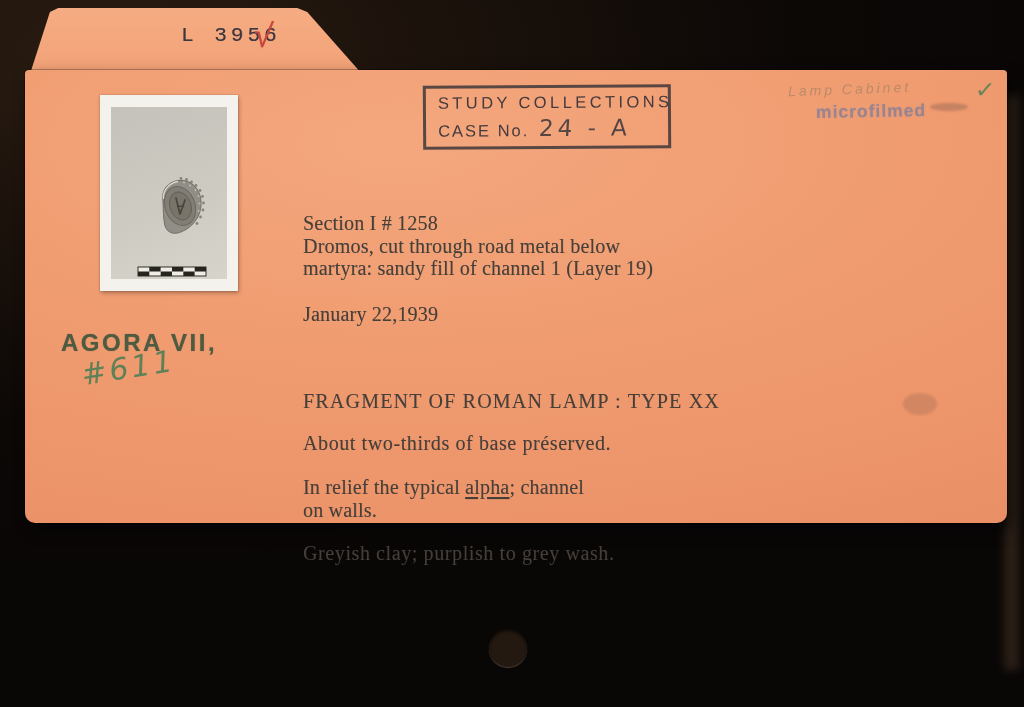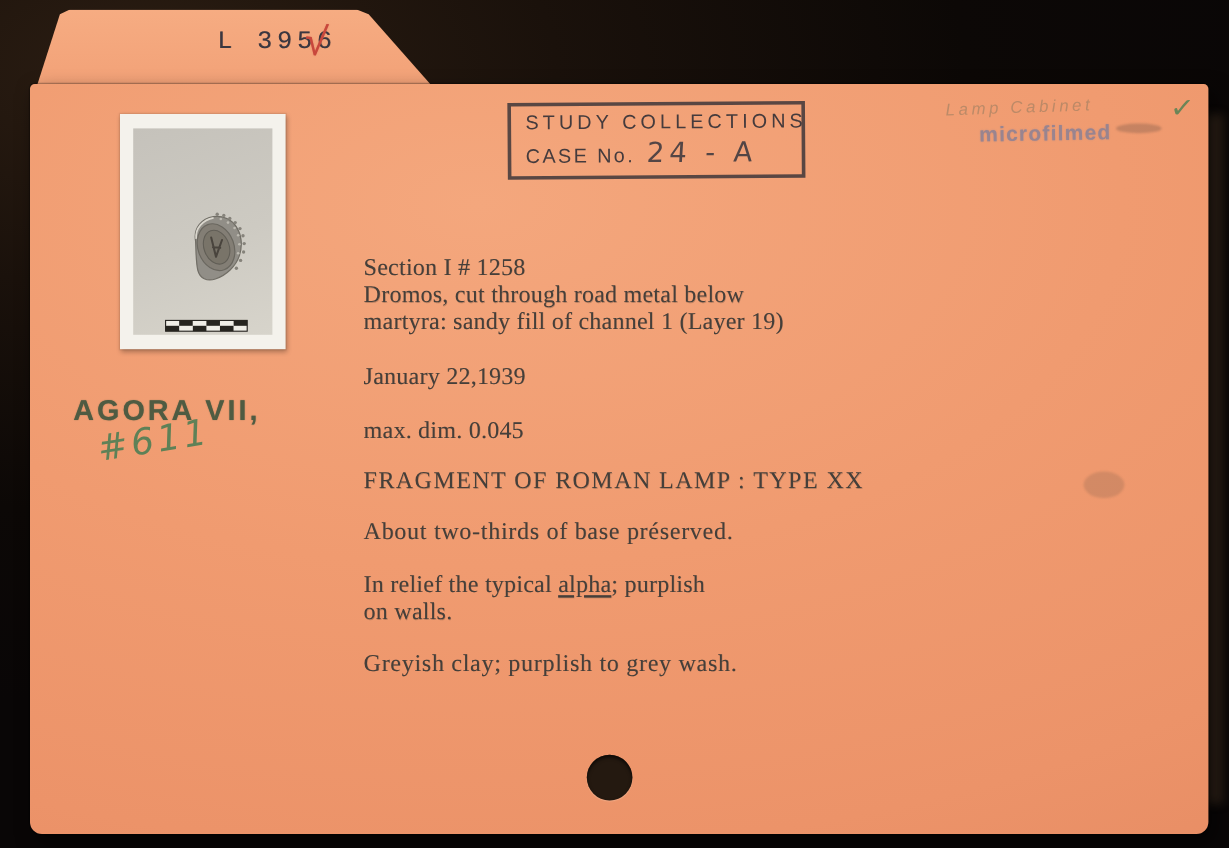--- a/index.html
+++ b/index.html
@@ -29,21 +29,21 @@
     text-shadow:.4px .4px .5px rgba(40,38,48,.4);
     margin-left:39px;
   }
   .red-check{
     position:absolute;left:224px;top:8px;
     font-size:34px;color:#c8473c;transform:rotate(6deg);
     text-shadow:0 0 1px rgba(200,70,60,.5);
   }
   
   .card{
-    position:absolute;left:25px;top:70px;width:982px;height:625px;
+    position:absolute;left:25px;top:70px;width:982px;height:453px;
     background:radial-gradient(130% 115% at 38% 16%, #f4a77d 0%, #f09b70 42%, #ec9369 75%, #e58a62 100%);
     border-radius:4px 4px 10px 10px;
     box-shadow:0 0 0 1px rgba(0,0,0,.25), 5px 7px 16px rgba(0,0,0,.55);
   }
   
   .stamp-box{
     position:absolute;left:398px;top:15px;width:222px;
     border:3px solid rgba(50,48,54,.8);
     padding:5px 8px 5px 12px;
     color:rgba(50,48,54,.9);
@@ -189,24 +189,23 @@
       </div>
     </div>
 
     <div class="agora-stamp">AGORA VII,</div>
     <div class="catalog-number">#611</div>
 
     <div class="tw t-section">Section I # 1258</div>
     <div class="tw t-prov1">Dromos, cut through road metal below</div>
     <div class="tw t-prov2">martyra: sandy fill of channel 1 (Layer 19)</div>
     <div class="tw t-date">January 22,1939</div>
-    <div class="tw t-dim">max. dim. 0.045</div>
     <div class="tw t-cond">About two-thirds of base préserved.</div>
     <div class="tw t-title">FRAGMENT OF ROMAN LAMP : TYPE XX</div>
-    <div class="tw t-dec1"><span>In relief the typical </span><u>alpha</u><span>; purplish</span></div>
+    <div class="tw t-dec1"><span>In relief the typical </span><u>alpha</u><span>; channel</span></div>
     <div class="tw t-dec2">on walls.</div>
     <div class="tw t-fabric">Greyish clay; purplish to grey wash.</div>
 
     <div class="smudge smudge-1"></div>
     <div class="smudge smudge-2"></div>
 
     <div class="hole"></div>
   </div>
 </div>
 

